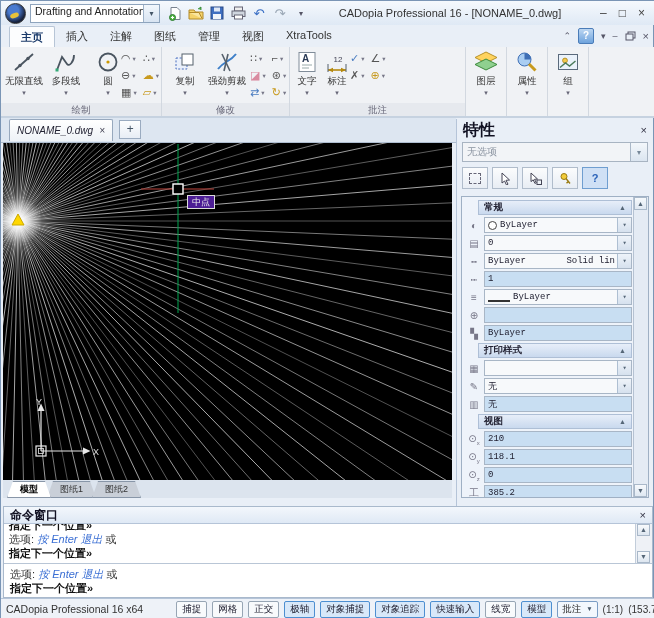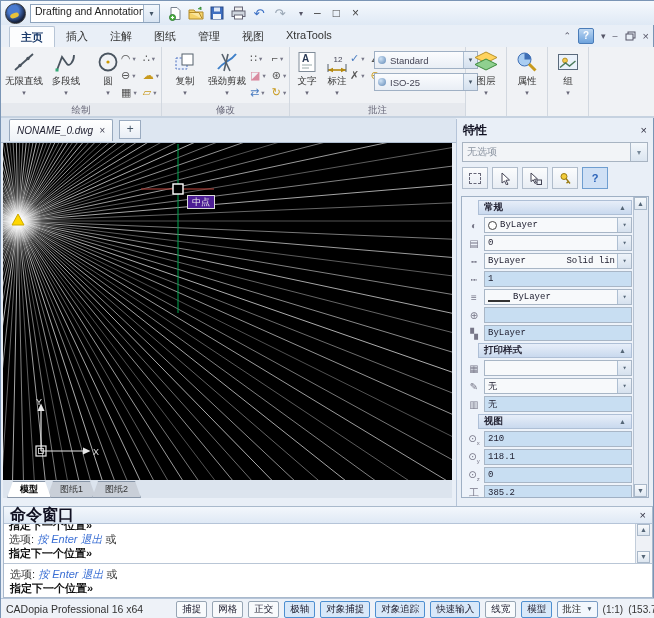--- a/index.html
+++ b/index.html
@@ -69,21 +69,21 @@
   .snap-tip{position:absolute;left:184px;top:52px;background:#4c1d95;border:1px solid #dcdcdc;color:#f0f0f0;
     font-size:9px;padding:0 4px;line-height:12px;white-space:nowrap;}
   
   .layouttabs{position:absolute;left:2px;top:479px;width:449px;height:18px;background:#dce4ee;display:flex;align-items:flex-end;padding-left:4px;box-sizing:border-box;}
   .ltab{height:15px;padding:0 12px;font-size:9px;line-height:15px;color:#333;background:#c9cfd8;border:1px solid #8896a8;
     clip-path:polygon(6px 0,calc(100% - 6px) 0,100% 100%,0 100%);margin-right:-4px;}
   .ltab.active{background:#fff;color:#000;z-index:2;font-weight:bold;}
   
   .sidepanel{position:absolute;left:455px;top:118px;width:197px;height:387px;background:#e9eff7;border-left:1px solid #b5c4d8;box-sizing:border-box;}
   .pp-head{height:18px;display:flex;align-items:center;padding:2px 6px 0;}
-  .pp-head .t{font-weight:bold;font-size:12px;color:#112;flex:1;}
+  .pp-head .t{font-weight:bold;font-size:16px;color:#112;flex:1;}
   .pp-head .x{color:#334;font-size:11px;}
   .pp-sel{margin:3px 5px 0;height:18px;background:#f2f4f7;border:1px solid #a8b4c2;display:flex;align-items:center;}
   .pp-sel .v{flex:1;padding-left:4px;color:#8a93a0;font-size:10px;}
   .pp-sel .arr{width:16px;height:100%;background:linear-gradient(#f3f7fb,#dbe5f0);border-left:1px solid #aab8c8;
     font-size:8px;color:#789;display:flex;align-items:center;justify-content:center;}
   .pp-tools{display:flex;gap:4px;margin:5px 5px 0;}
   .ptool{width:24px;height:20px;border:1px solid #b0bccb;background:linear-gradient(#fbfcfd,#e8edf4);
     display:flex;align-items:center;justify-content:center;}
   .ptool.hl{background:#cfe0f5;border-color:#6f9ed0;}
   .ptool .dashed{width:10px;height:9px;border:1px dashed #667;}
@@ -106,21 +106,21 @@
   .pfield .tx{padding-left:3px;white-space:nowrap;overflow:hidden;flex:1;display:flex;gap:3px;align-items:flex-end;}
   .pfield .tx2{padding-right:2px;white-space:nowrap;}
   .pfield .arr{width:13px;height:100%;border-left:1px solid #aebfd2;background:linear-gradient(#eef3f9,#d6e1ee);
     font-size:7px;color:#567;display:flex;align-items:center;justify-content:center;}
   .swatch-circle{width:7px;height:7px;border-radius:50%;border:1px solid #444;background:#fff;flex:0 0 auto;}
   .swatch-line{width:22px;height:2px;background:#333;flex:0 0 auto;}
   
   .cmdwin{position:absolute;left:2px;top:505px;width:650px;height:92px;background:#fff;border:1px solid #a9b9cc;box-sizing:border-box;}
   .cmd-head{height:16px;background:linear-gradient(#f3f7fc,#dfe9f5);border-bottom:1px solid #b5c4d8;
     display:flex;align-items:center;padding:0 6px;}
-  .cmd-head .t{flex:1;font-weight:bold;font-size:16px;color:#112;}
+  .cmd-head .t{flex:1;font-weight:bold;font-size:12px;color:#112;}
   .cmd-head .x{color:#334;font-size:11px;}
   .cmd-hist{position:relative;height:39px;border-bottom:1px solid #b9c6d6;overflow:hidden;}
   .cmd-hist-in{position:absolute;left:5px;right:18px;top:-6px;}
   .cmd-line{line-height:14px;font-size:11px;white-space:nowrap;}
   .cmd-line .bold{font-weight:bold;color:#111;}
   .cmd-line .plain{color:#333;}
   .cmd-line .link{color:#3b6fd4;font-style:italic;}
   .cmd-sb{position:absolute;right:0;top:0;bottom:0;width:16px;background:#eef1f6;border-left:1px solid #c2cdda;}
   .cmd-sb .sb{position:absolute;left:1px;width:13px;height:12px;background:linear-gradient(#f8fafc,#dde6f0);
     border:1px solid #a9b8c9;box-sizing:border-box;color:#567;font-size:7px;text-align:center;line-height:10px;}
@@ -172,20 +172,21 @@
           <svg width="15" height="14">
             <rect x="3.5" y="1" width="8" height="4" fill="#eee" stroke="#667"></rect>
             <rect x="1" y="5" width="13" height="5.5" fill="#cfd6df" stroke="#667"></rect>
             <rect x="3.5" y="9" width="8" height="4" fill="#fff" stroke="#667"></rect>
           </svg>
         </span>
       <span class="qbtn undo-g">↶</span>
       <span class="qbtn redo-g">↷</span>
       <span class="qbtn qat-dd">▾</span>
     </div>
+    <div class="wtitle">CADopia Professional 16 - [NONAME_0.dwg]</div>
     <div class="winbtns">
       <span>–</span>
       <span>□</span>
       <span>×</span>
     </div>
   </div>
 
   <div class="tabrow">
     <div class="rtabs" id="ribbon-tabs">
         <div class="rtab active">主页</div>
@@ -366,32 +367,20 @@
           </div>
           <div class="cl-item">
             <span class="cicon ">✗</span>
             <span class="cdd">▾</span>
           </div>
           <div class="cl-item">
             <span class="cicon y">⊕</span>
             <span class="cdd">▾</span>
           </div>
         </div>
-      <div class="combos">
-        <div class="combo">
-          <span class="cico"></span>
-          <span class="ctext">Standard</span>
-          <span class="arr">▾</span>
-        </div>
-        <div class="combo">
-          <span class="cico"></span>
-          <span class="ctext">ISO-25</span>
-          <span class="arr">▾</span>
-        </div>
-      </div>
       <div class="rg-label">批注</div>
     </div>
     <div class="rgroup single" style="left:465px;width:41px;">
       <div class="bigs" id="single-0">
           <div class="bbtn">
             <span class="bicon">
               <svg width="26" height="24">
                 <path d="M13 2 L24 7.5 13 13 2 7.5z" fill="#ffd35e" stroke="#b8922a"></path>
                 <path d="M13 9 L24 14.5 13 20 2 14.5z" fill="#8fd08f" stroke="#3c8a3c"></path>
               </svg>

